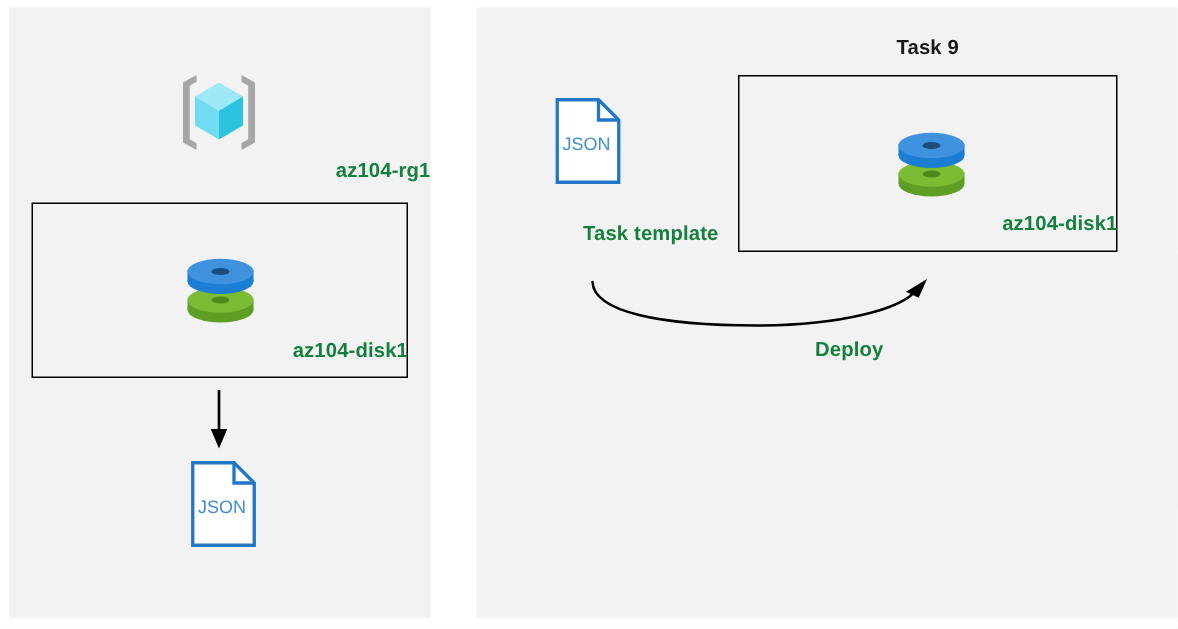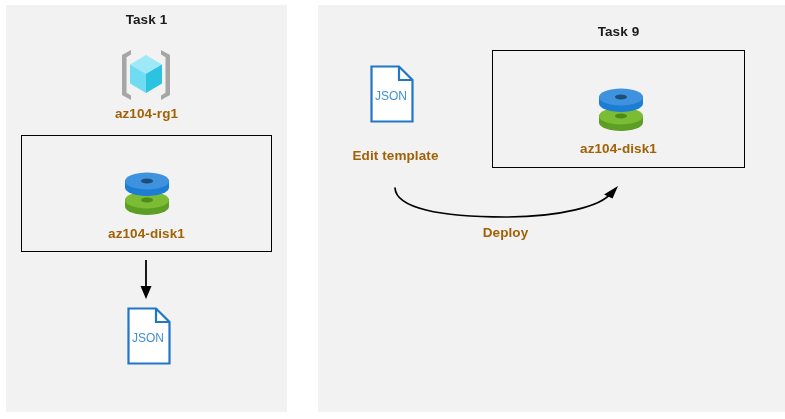--- a/index.html
+++ b/index.html
@@ -33,22 +33,22 @@
     font-weight: bold;
     color: #1a1a1a;
     text-align: center;
     white-space: nowrap;
     letter-spacing: 0.1px;
   }
   .label {
     position: absolute;
     font-size: 13.5px;
     font-weight: bold;
-    color: #a16207;
-    text-align: center;
+    color: #15803d;
+    text-align: right;
     white-space: nowrap;
     letter-spacing: 0.1px;
   }
   .res-box {
     position: absolute;
     border: 1.6px solid #000000;
     background: transparent;
     box-sizing: border-box;
   }
   .icon-wrap { position: absolute; text-decoration: underline; }
@@ -76,21 +76,20 @@
   #arrow-curve-wrap{ left: 380px; top: 180px; width: 250px; height: 50px; }
   #label-deploy    { left: 422px; top: 225px; width: 167px; }
 </style>
 </head>
 <body>
 
 <div class="canvas">
 
   <div class="panel" id="panel-left"></div>
 
-  <div class="title" id="title-task1">Task 1</div>
 
   <div class="icon-wrap" id="rg-icon-wrap">
     <svg width="62" height="58" viewBox="0 0 62 58" xmlns="http://www.w3.org/2000/svg">
 
       <path d="M16 4 L7 9 L7 49 L16 54 L16 49.5 L11.5 46.8 L11.5 11.2 L16 8.5 Z" fill="#a6a6a6"></path>
 
       <path d="M46 4 L55 9 L55 49 L46 54 L46 49.5 L50.5 46.8 L50.5 11.2 L46 8.5 Z" fill="#a6a6a6"></path>
 
       <path d="M31 9 L47 18.4 L31 27.8 L15 18.4 Z" fill="#9ee9f7"></path>
 
@@ -142,21 +141,21 @@
   <div class="title" id="title-task2">Task 9</div>
 
   <div class="icon-wrap" id="json2-wrap">
     <svg width="46" height="60" viewBox="0 0 46 60" xmlns="http://www.w3.org/2000/svg">
       <path d="M2.5 2.5 L30 2.5 L43.5 16 L43.5 57.5 L2.5 57.5 Z" fill="#ffffff" stroke="#2176c7" stroke-width="2.2" stroke-linejoin="miter"></path>
       <path d="M30 2.5 L30 16 L43.5 16" fill="none" stroke="#2176c7" stroke-width="2.2"></path>
       <text x="22" y="36" font-family="'Liberation Sans', sans-serif" font-size="12" fill="#3f8fd2" text-anchor="middle">JSON</text>
     </svg>
   </div>
 
-  <div class="label" id="label-edit">Edit template</div>
+  <div class="label" id="label-edit">Task template</div>
 
   <div class="res-box" id="box-task2"></div>
 
   <div class="icon-wrap" id="disk2-wrap">
     <svg width="60" height="52" viewBox="0 0 60 52" xmlns="http://www.w3.org/2000/svg">
       <ellipse cx="30" cy="39.5" rx="22" ry="8.5" fill="#5d9e24"></ellipse>
       <rect x="8" y="32" width="44" height="7.5" fill="#5d9e24"></rect>
       <ellipse cx="30" cy="33" rx="22" ry="8.5" fill="#7cbb34"></ellipse>
       <ellipse cx="30" cy="33" rx="6" ry="2.4" fill="#4c8a1c"></ellipse>
       <ellipse cx="30" cy="20.5" rx="22" ry="8.5" fill="#1b7ed4"></ellipse>

